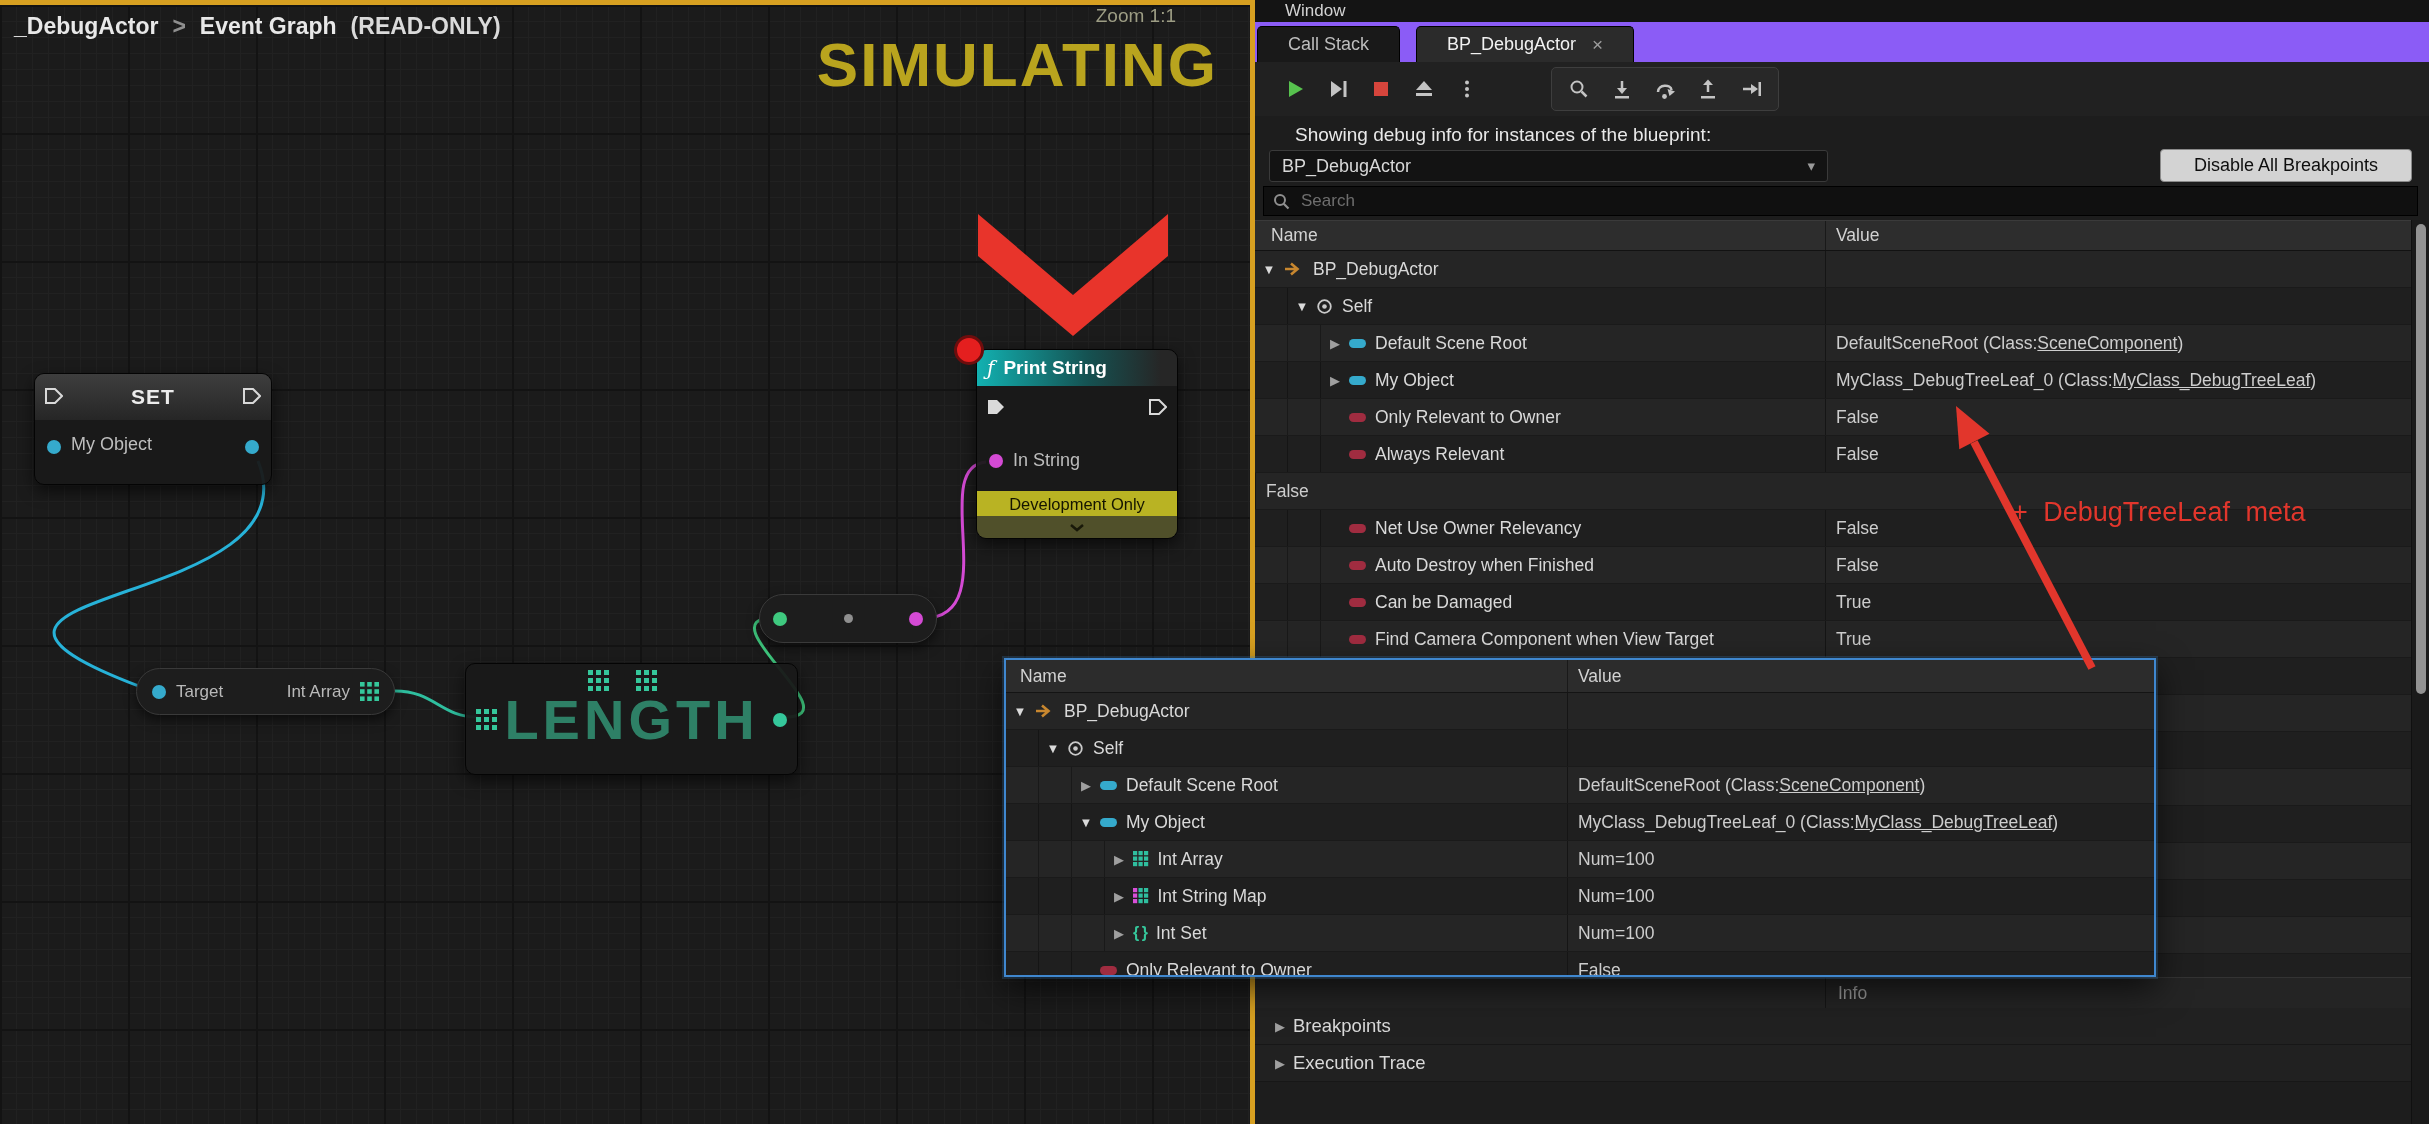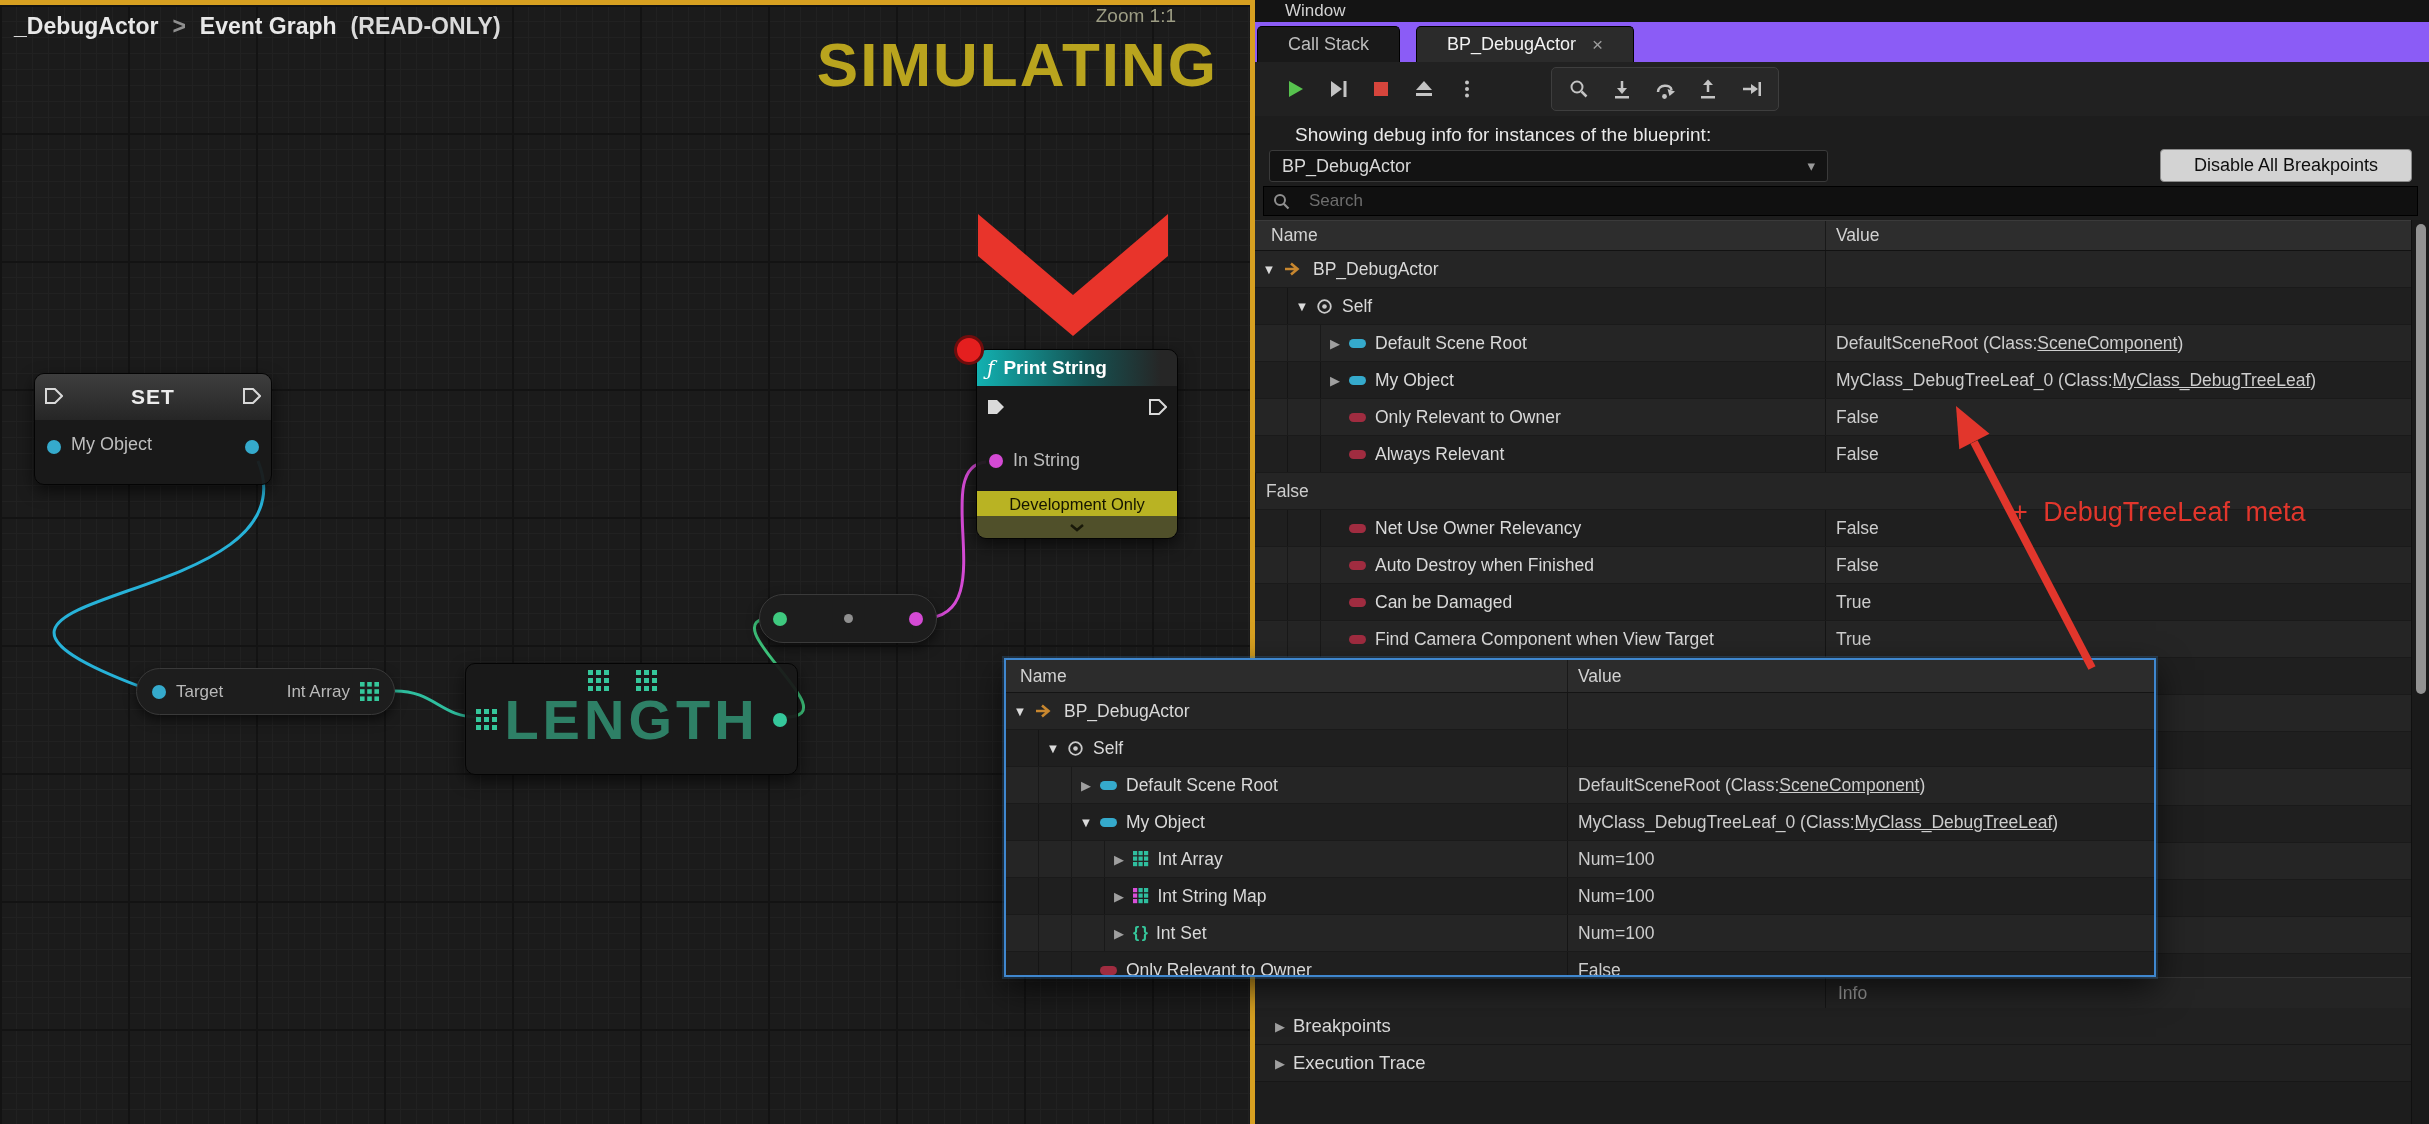--- a/index.html
+++ b/index.html
@@ -93,21 +93,21 @@
 
   .showline{position:absolute;top:124px;left:16px;color:#e9e9e9;font-size:19px;white-space:nowrap;margin-left:24px;}
   .combo{position:absolute;top:150px;left:14px;width:559px;height:32px;background:#131313;
     border:1px solid #3a3a3a;border-radius:3px;display:flex;align-items:center;justify-content:space-between;
     padding:0 12px;color:#d8d8d8;font-size:18px;}
   .combo .chev{color:#9a9a9a;font-size:15px;}
   .disable-btn{position:absolute;top:149px;left:905px;width:252px;height:33px;background:#d3d3d3;
     border:1px solid #8a8a8a;border-radius:4px;color:#0e0e0e;font-size:18px;display:flex;
     align-items:center;justify-content:center;white-space:nowrap;}
   .searchbox{position:absolute;top:186px;left:8px;right:11px;height:30px;background:#101010;
-    border:1px solid #000;display:flex;align-items:center;gap:17px;padding:0 9px;}
+    border:1px solid #000;display:flex;align-items:center;gap:9px;padding:0 9px;}
   .searchbox input{flex:1;background:transparent;border:0;outline:0;color:#cfcfcf;font-size:17px;
     font-family:inherit;}
   .searchbox input::placeholder{color:#6e6e6e;}
 
   .thead{position:absolute;top:220px;left:0;right:18px;height:31px;background:#2d2d2d;
     border-top:1px solid #3a3a3a;border-bottom:1px solid #121212;display:flex;font-size:17.5px;color:#d2d2d2;}
   .hname{flex:0 0 570px;display:flex;align-items:center;padding-left:16px;}
   .hvalue{flex:1;display:flex;align-items:center;padding-left:10px;border-left:1px solid #191919;}
   .rows{position:absolute;top:251px;left:0;right:18px;}
   .trow{display:flex;height:37px;border-bottom:1px solid #1a1a1a;background:#252525;font-size:17.5px;}

